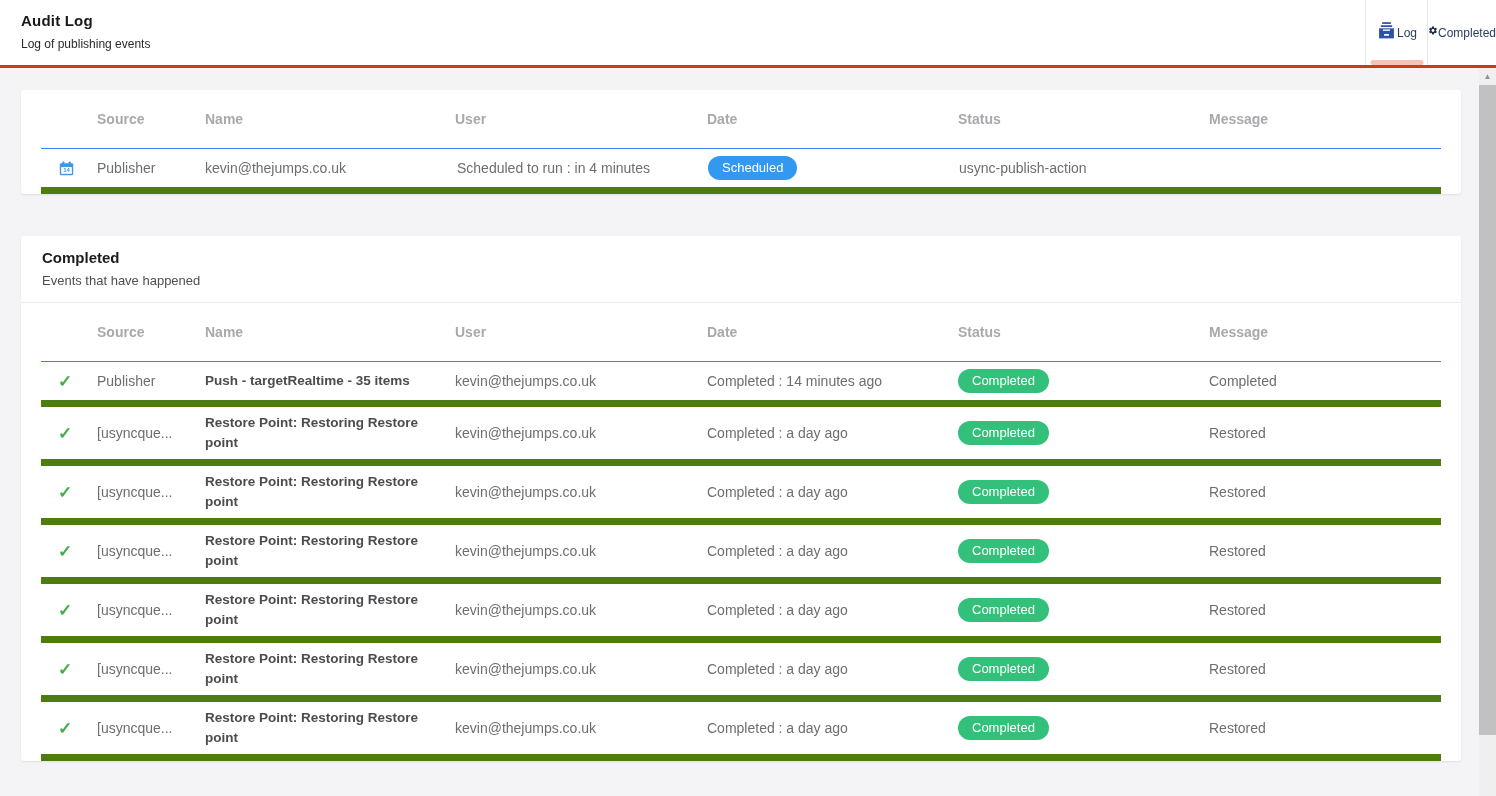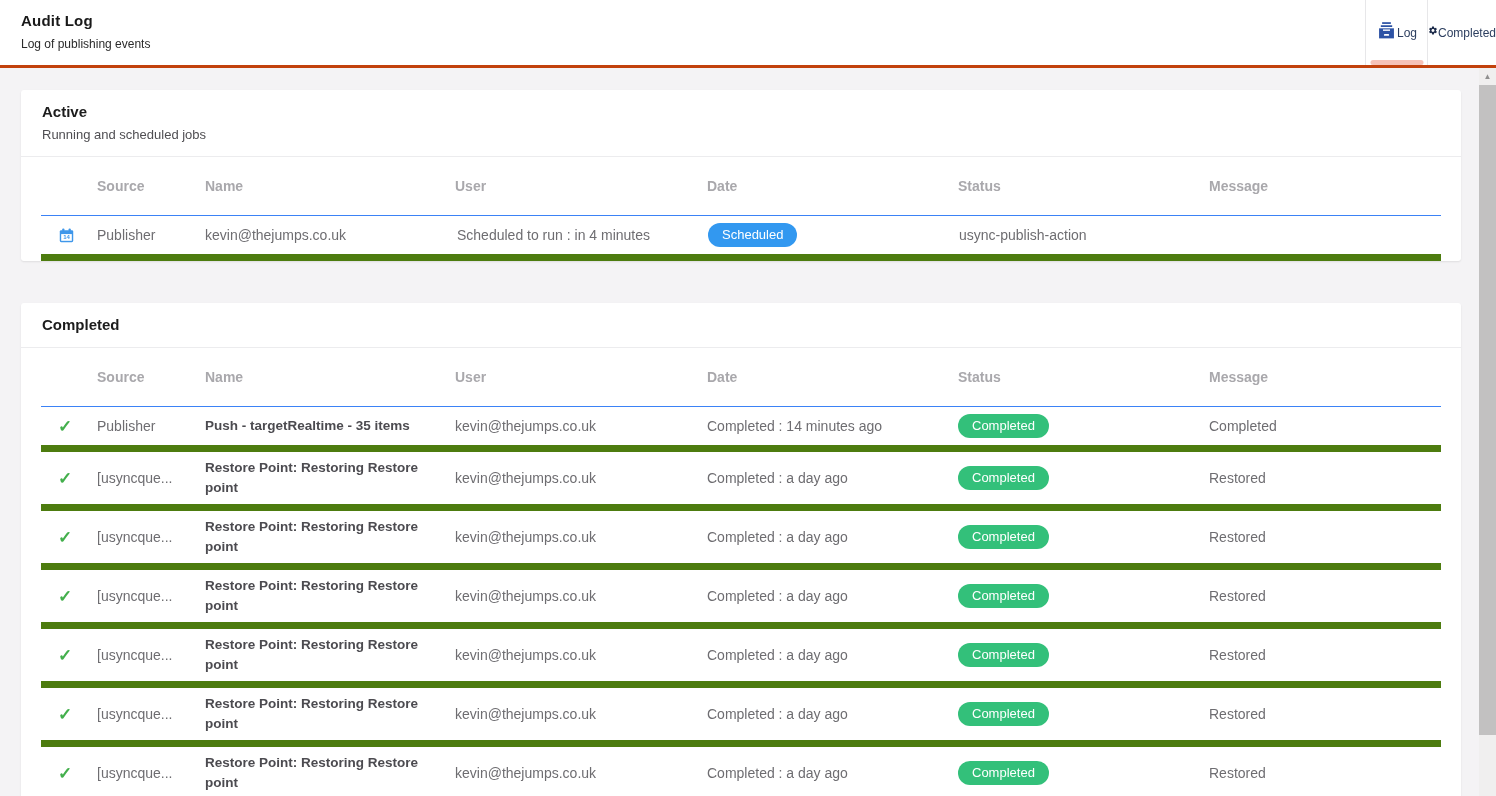--- a/index.html
+++ b/index.html
@@ -119,24 +119,20 @@
       </svg>
       <span class="tab-label">Completed</span>
 
     </div>
   </div>
 </div>
 
 <div class="content">
 
   <div class="panel panel-active">
-    <div class="panel-head">
-      <div class="section-title">Active</div>
-      <div class="section-subtitle">Running and scheduled jobs</div>
-    </div>
     <div class="audit-table">
       <div class="t-row t-head">
         <div class="t-cell col-icon"></div>
         <div class="t-cell col-source">Source</div>
         <div class="t-cell col-name">Name</div>
         <div class="t-cell col-user">User</div>
         <div class="t-cell col-date">Date</div>
         <div class="t-cell col-status">Status</div>
         <div class="t-cell col-message">Message</div>
       </div>
@@ -160,20 +156,21 @@
     </div>
     <div class="t-cell col-message">usync-publish-action</div>
   </div>
 </div>
     </div>
   </div>
 
   <div class="panel panel-completed">
     <div class="panel-head">
       <div class="section-title">Completed</div>
+      <div class="section-subtitle">Events that have happened</div>
     </div>
     <div class="audit-table">
       <div class="t-row t-head">
         <div class="t-cell col-icon"></div>
         <div class="t-cell col-source">Source</div>
         <div class="t-cell col-name">Name</div>
         <div class="t-cell col-user">User</div>
         <div class="t-cell col-date">Date</div>
         <div class="t-cell col-status">Status</div>
         <div class="t-cell col-message">Message</div>

